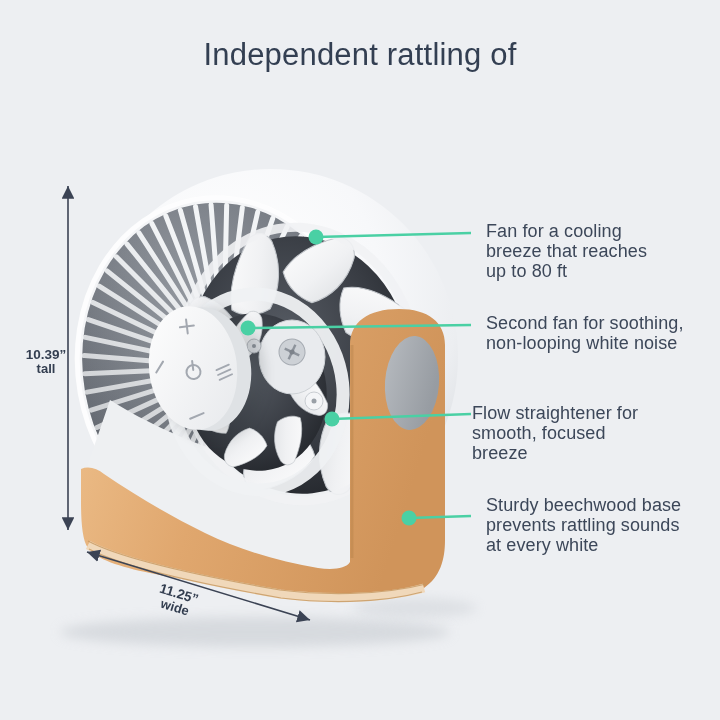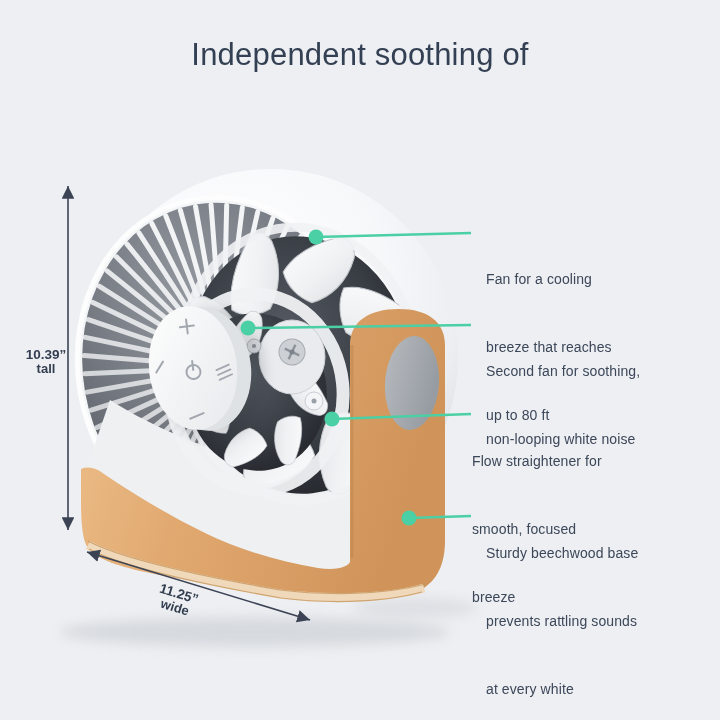--- a/index.html
+++ b/index.html
@@ -8,21 +8,21 @@
     background:#edeff2;
     font-family:"Liberation Sans", sans-serif;
   }
   #fan-svg{position:absolute;left:0;top:0;}
   .title-wrap{position:absolute;left:0;top:33px;width:720px;text-align:center;}
   .title-line{
     font-size:31px;line-height:43px;font-weight:500;letter-spacing:.2px;color:#333f52;
   }
   .note{position:absolute;width:230px;}
   .note-line{
-    font-size:14px;line-height:20px;font-weight:500;letter-spacing:.1px;color:#3c4759;margin-top:48px;
+    font-size:18px;line-height:20px;font-weight:500;letter-spacing:.1px;color:#3c4759;
   }
   .dim-label{position:absolute;text-align:center;color:#333e50;font-weight:bold;}
   .dim-value{font-size:13.5px;line-height:15px;}
   .dim-unit{font-size:13px;line-height:14px;}
   #height-label{left:12px;top:347px;width:68px;}
   #width-label{left:125px;top:586px;width:104px;transform:rotate(17deg);}
 </style>
 </head>
 <body>
 
@@ -261,21 +261,21 @@
       </g>
     </g>
 
     <g stroke="#3b4354" stroke-width="1.6">
       <line x1="68" y1="186" x2="68" y2="530" marker-start="url(#ah)" marker-end="url(#ah)"></line>
       <line x1="87" y1="552" x2="310" y2="620" marker-start="url(#ah)" marker-end="url(#ah)"></line>
     </g>
   </svg>
 
   <div class="title-wrap">
-    <div class="title-line">Independent soothing of</div>
+    <div class="title-line">Independent rattling of</div>
   </div>
 
   <div class="note" style="left:486px;top:221px">
     <div class="note-line">Fan for a cooling</div>
     <div class="note-line">breeze that reaches</div>
     <div class="note-line">up to 80 ft</div>
   </div>
   <div class="note" style="left:486px;top:313px">
     <div class="note-line">Second fan for soothing,</div>
     <div class="note-line">non-looping white noise</div>

